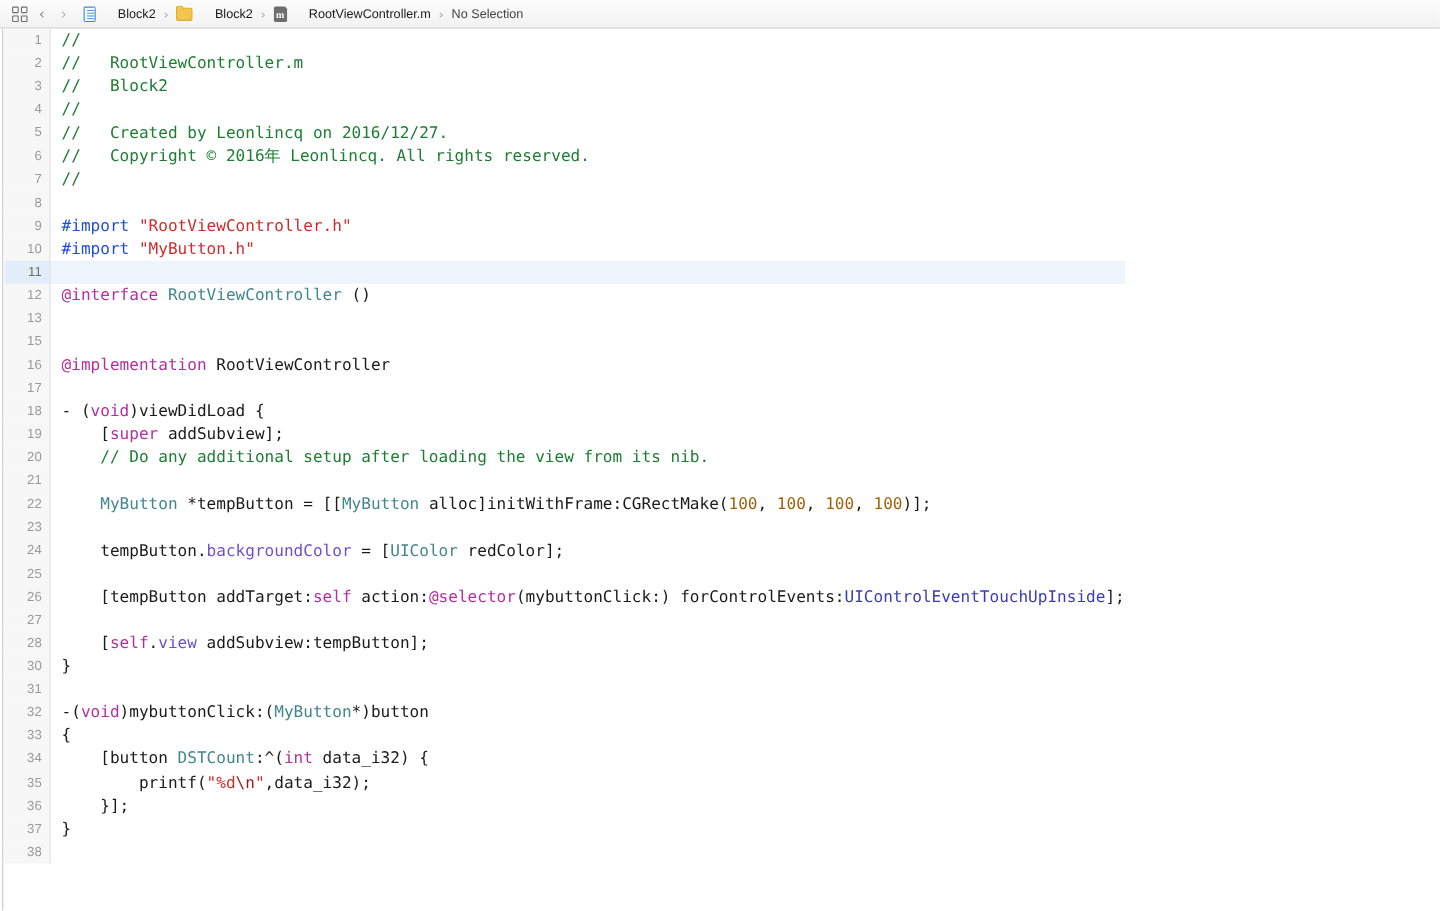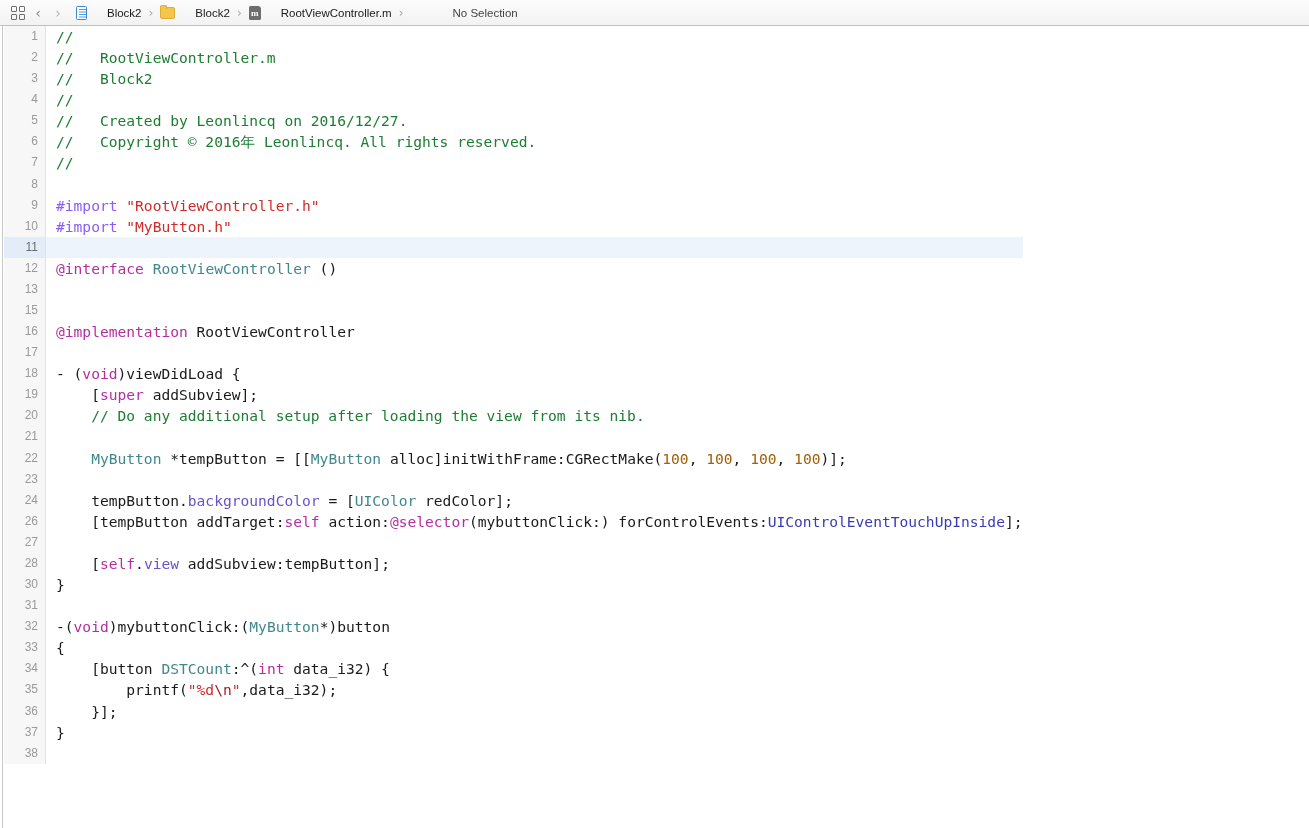--- a/index.html
+++ b/index.html
@@ -66,21 +66,21 @@
     padding: 1px 2px;
     white-space: nowrap;
   }
   .crumb-sep {
     color: #a8a8a8;
     font-size: 12px;
     margin: 0 5px;
     font-family: "DejaVu Sans", sans-serif;
   }
   .crumb-label { color: #1a1a1a; font-size: 11.5px; }
-  .crumb-label.muted { color: #444; margin-left: 42px; }
+  .crumb-label.muted { color: #444; }
 
   
   .ic { display: inline-block; position: relative; }
   .ic-doc {
     width: 11px; height: 14px;
     background: #ffffff;
     border: 1px solid #3a87d8;
     border-radius: 1.5px;
     box-sizing: border-box;
     overflow: hidden;
@@ -184,21 +184,21 @@
   #code-table tr.cur td.gut { background: #e3edf9; color: #6d6d6d; }
   td.src {
     padding: 0 0 0 10px;
     white-space: pre;
     color: #1a1a1a;
     vertical-align: middle;
   }
 
   
   .cmt  { color: #1d7d32; }            
-  .pre  { color: #8b5cf6; }            
+  .pre  { color: #1d4ed8; }            
   .str  { color: #d02b2b; }            
   .esc  { color: #9b1c1c; }            
   .kw   { color: #b52ea0; }            
   .num  { color: #a16207; }            
   .cls  { color: #41878e; }            
   .prop { color: #6a52c9; }            
   .enm  { color: #3b3bb5; }            
   .pln  { color: #1a1a1a; }            
 </style>
 </head>
@@ -336,20 +336,24 @@
           </tr>
           <tr>
             <td class="gut">23</td>
             <td class="src">&nbsp;</td>
           </tr>
           <tr>
             <td class="gut">24</td>
             <td class="src"><span class="pln">    tempButton.</span><span class="prop">backgroundColor</span><span class="pln"> = [</span><span class="cls">UIColor</span><span class="pln"> redColor];</span></td>
           </tr>
           <tr>
+            <td class="gut">25</td>
+            <td class="src">&nbsp;</td>
+          </tr>
+          <tr>
             <td class="gut">26</td>
             <td class="src"><span class="pln">    [tempButton addTarget:</span><span class="kw">self</span><span class="pln"> action:</span><span class="kw">@selector</span><span class="pln">(mybuttonClick:) forControlEvents:</span><span class="enm">UIControlEventTouchUpInside</span><span class="pln">];</span></td>
           </tr>
           <tr>
             <td class="gut">27</td>
             <td class="src">&nbsp;</td>
           </tr>
           <tr>
             <td class="gut">28</td>
             <td class="src"><span class="pln">    [</span><span class="kw">self</span><span class="pln">.</span><span class="prop">view</span><span class="pln"> addSubview:tempButton];</span></td>

